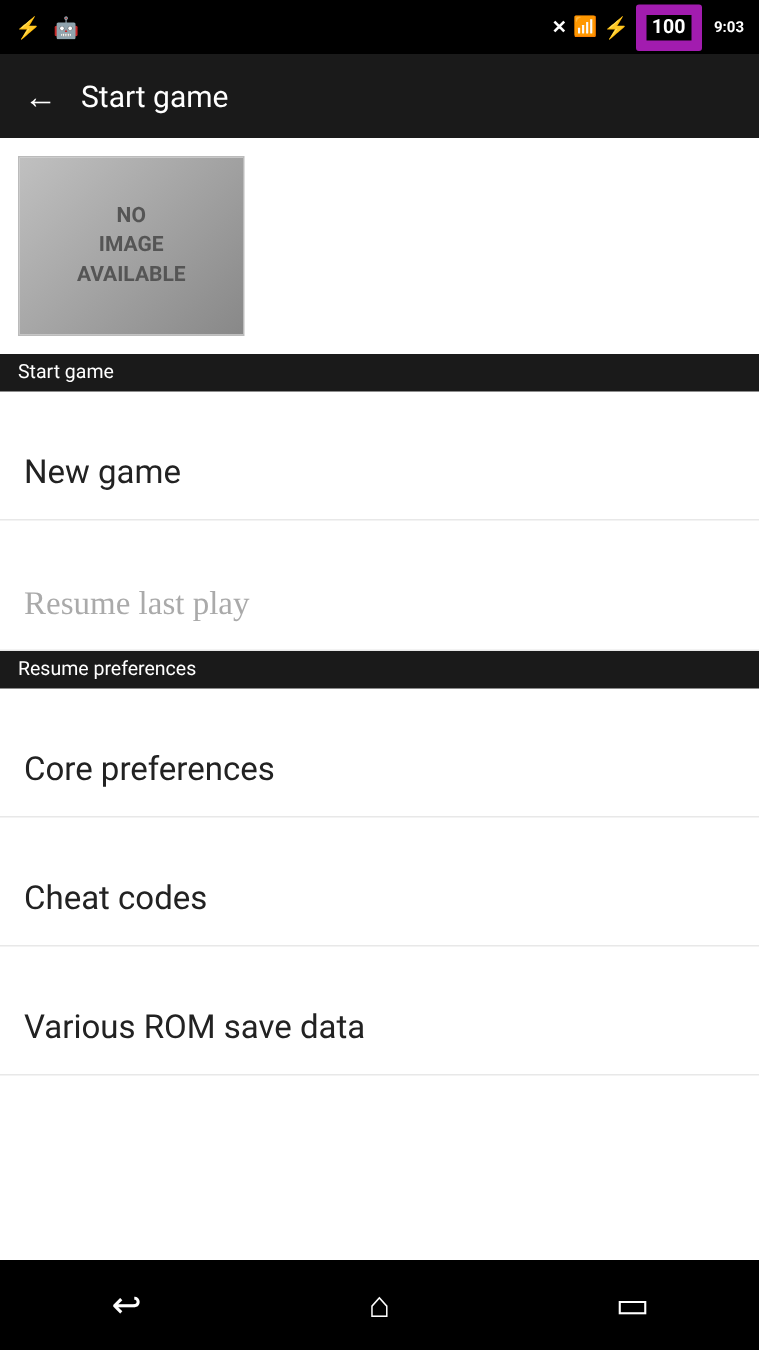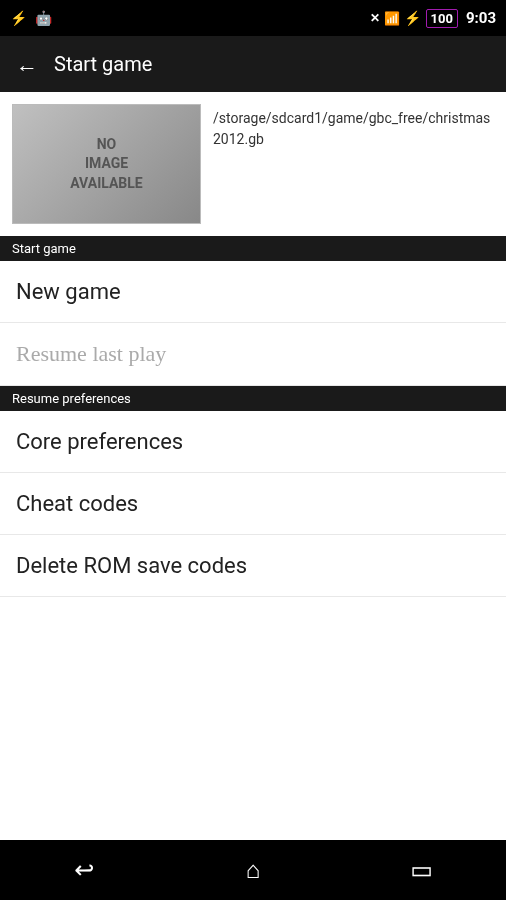--- a/index.html
+++ b/index.html
@@ -84,21 +84,21 @@
     
     .game-info-row {
       display: flex;
       align-items: flex-start;
       padding: 12px 12px;
       background: #fff;
       gap: 12px;
     }
 
     .game-thumbnail {
-      width: 189px;
+      width: 151px;
       height: 120px;
       background: linear-gradient(135deg, #c0c0c0 0%, #888 100%);
       display: flex;
       align-items: center;
       justify-content: center;
       flex-shrink: 0;
       border: 1px solid #bbb;
     }
 
     .no-image-text {
@@ -126,20 +126,21 @@
     }
 
     
     .menu-item {
       padding: 18px 16px;
       font-size: 22px;
       color: #222;
       border-bottom: 1px solid #e8e8e8;
       cursor: pointer;
       background: #fff;
+      margin-top: 24px;
     }
 
     .menu-item.disabled {
       color: #aaa;
       font-family: Liberation Serif, serif;
     }
 
     
     .nav-bar {
       background: #000;
@@ -172,52 +173,51 @@
 
 <div class="status-bar">
   <div class="status-bar-left">
     <span class="status-icon">⚡</span>
     <span class="status-icon">🤖</span>
   </div>
   <div class="status-bar-right">
     <span style="color:#fff; font-size:12px;">✕</span>
     <span style="font-size:13px;">📶</span>
     <span>⚡</span>
-    <span style="font-size:13px; border:1px solid #a21caf; padding:1px 4px; border-radius:2px;">100</span>
-    <span style="font-size:15px; margin-left:4px;">9:03</span>
+    <span style="font-size:13px; border:7px solid #a21caf; padding:1px 4px; border-radius:2px;">100</span>
+    <span style="font-size:10px; margin-left:4px;">9:03</span>
   </div>
 </div>
 
 <div class="toolbar">
   <span class="arrow-left toolbar-back"></span>
   <span class="toolbar-title">Start game</span>
 </div>
 
 <div class="content">
 
   <div class="game-info-row">
     <div class="game-thumbnail">
       <div class="no-image-text">
         <div>NO</div>
         <div>IMAGE</div>
         <div>AVAILABLE</div>
       </div>
     </div>
-    <div class="game-path">/storage/sdcard1/game/gbc_free/christmas2012.gb</div>
   </div>
 
   <div class="section-header">Start game</div>
   <div class="menu-item">New game</div>
   <div class="menu-item disabled">Resume last play</div>
 
   <div class="section-header">Resume preferences</div>
   <div class="menu-item">Core preferences</div>
   <div class="menu-item">Cheat codes</div>
 
-  <div class="menu-item">Delete ROM save codes</div>
+  <div class="menu-item">Various ROM save data</div>
 
 </div>
 
 <div class="nav-bar">
   <div class="nav-btn">↩</div>
   <div class="nav-btn">⌂</div>
   <div class="nav-btn">▭</div>
 </div>
 
 </body></html>

